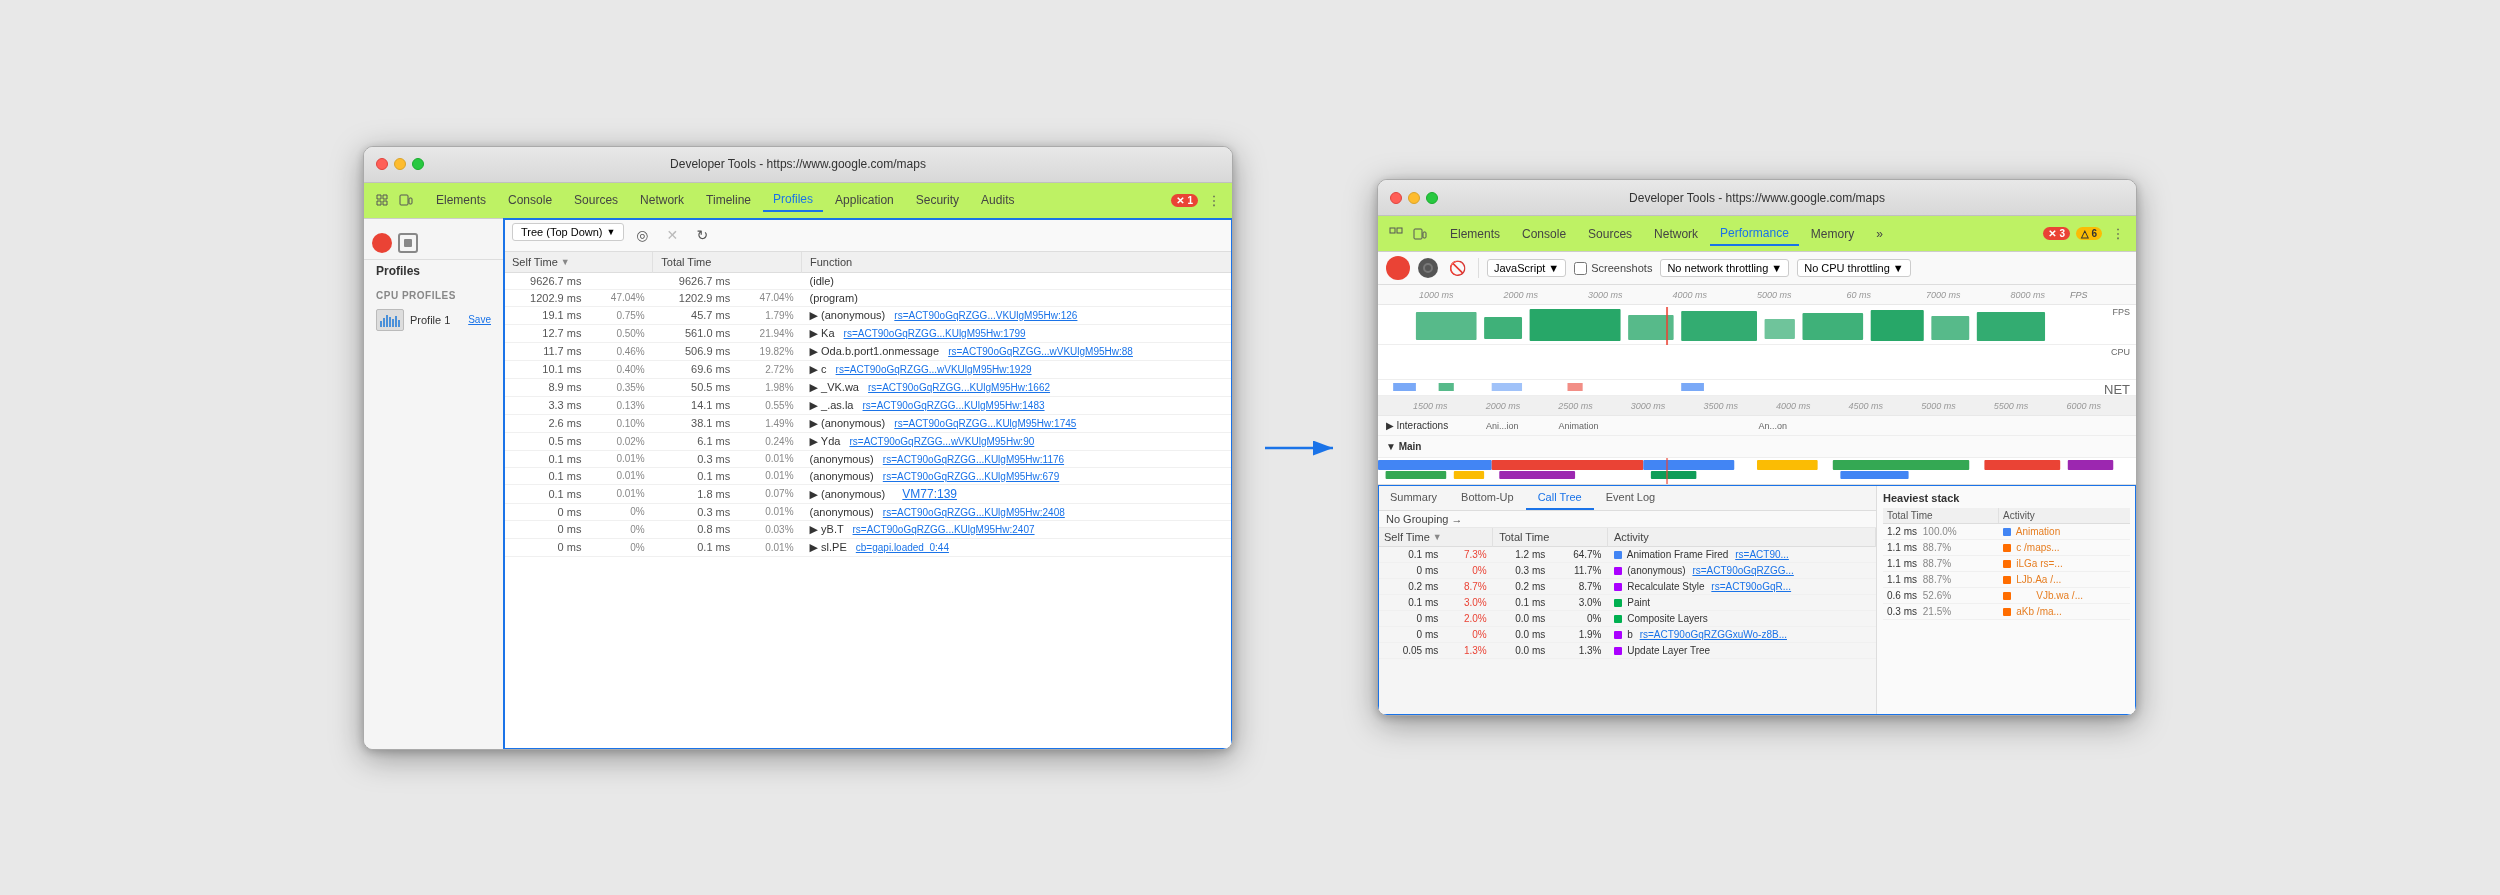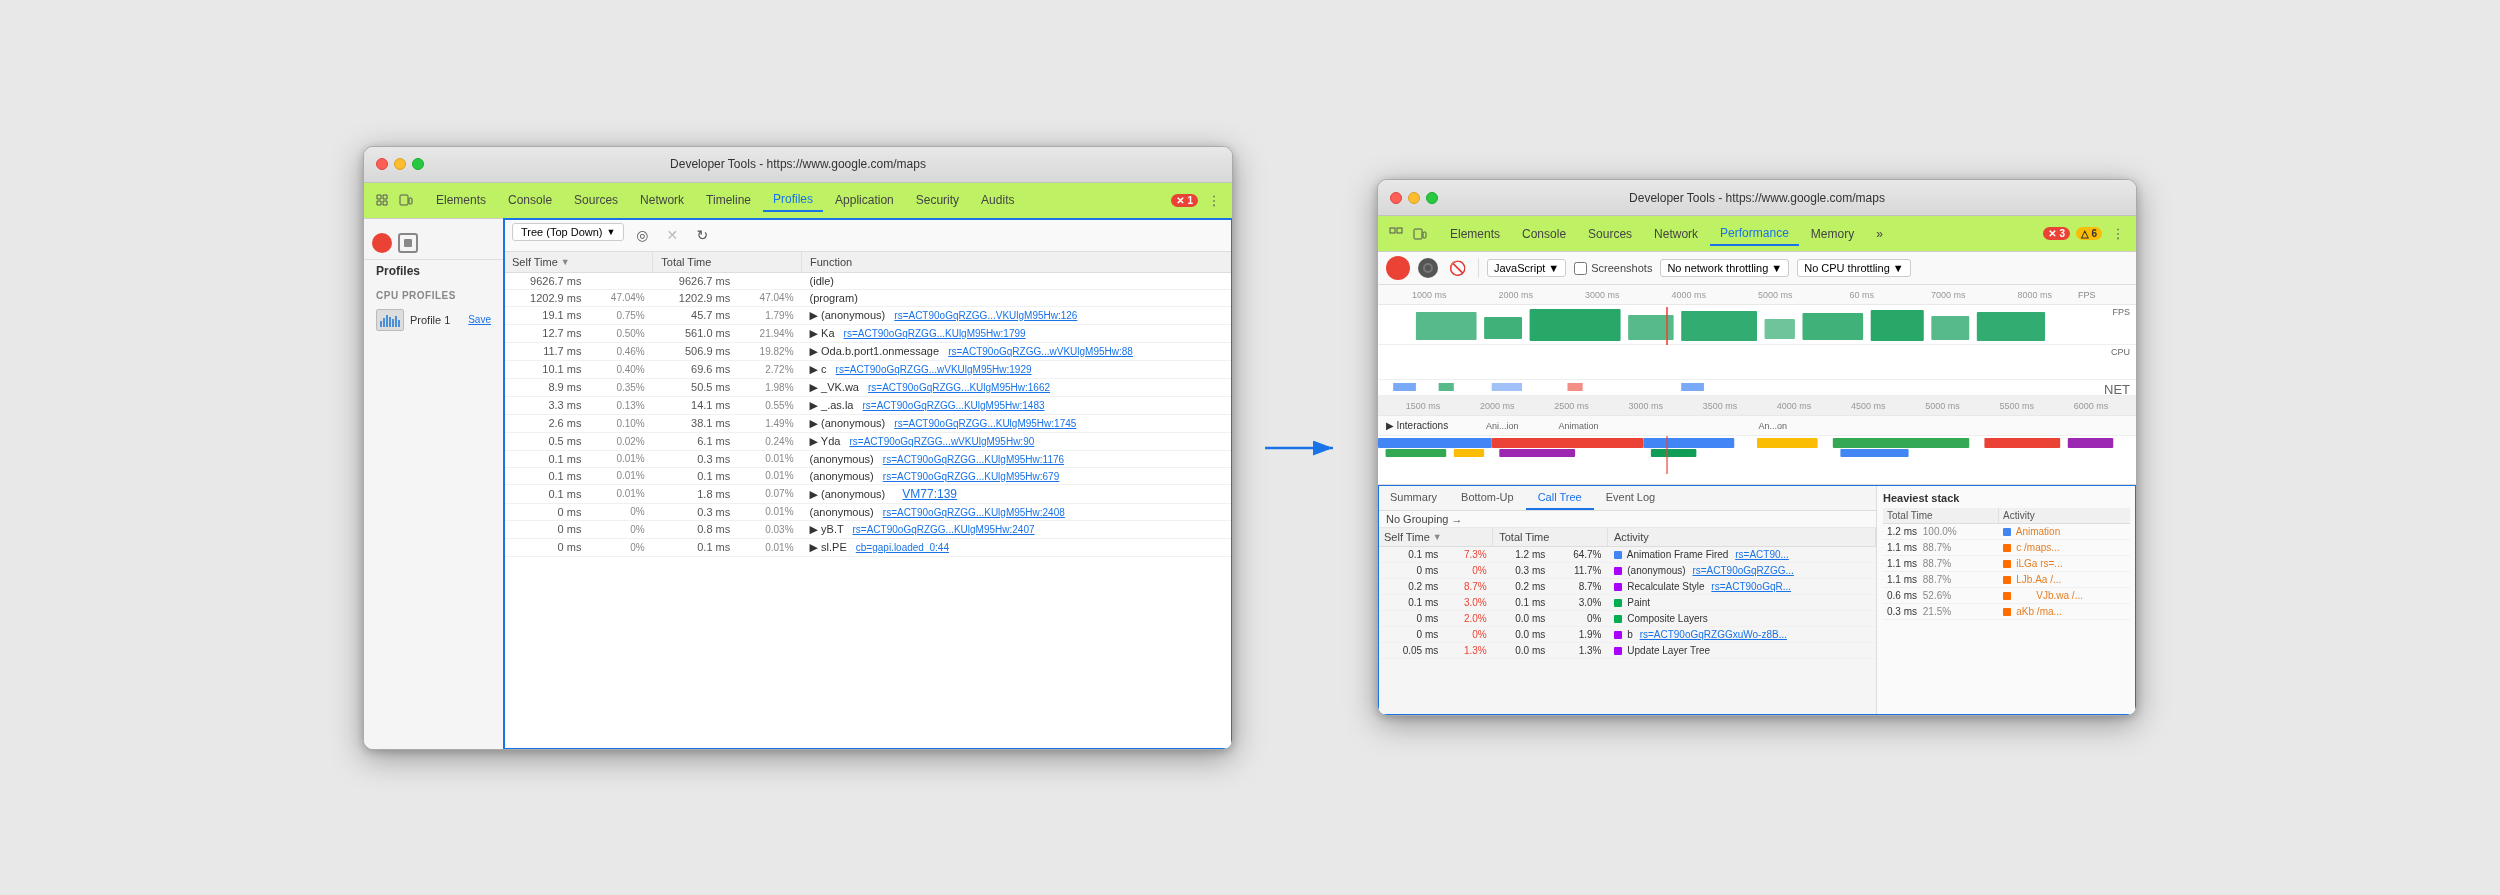--- a/index.html
+++ b/index.html
@@ -299,27 +299,28 @@
     .timeline-area {
       height: 200px;
       background: white;
       border-bottom: 1px solid #ddd;
       position: relative;
       overflow: hidden;
     }
     .timeline-ruler {
       display: flex;
       align-items: center;
-      padding: 0 8px;
+      padding: 0 16px;
       height: 20px;
       background: #f9f9f9;
       border-bottom: 1px solid #e8e8e8;
       font-size: 10px;
       color: #888;
       gap: 0;
+      font-style: italic;
     }
     .ruler-tick {
       flex: 1;
       text-align: center;
       font-size: 9px;
       color: #999;
     }
 
     
     .bottom-panel {
@@ -827,20 +828,23 @@
 
     <div style="display:flex;align-items:center;padding:2px 8px;height:20px;border-bottom:1px solid #eee;background:#fafafa;">
       <span style="font-size:10px;color:#333;flex-shrink:0;width:100px;">▶ Interactions</span>
       <div style="flex:1;display:flex;gap:40px;align-items:center;">
         <span style="font-size:9px;color:#666;">Ani...ion</span>
         <span style="font-size:9px;color:#666;">Animation</span>
         <span style="font-size:9px;color:#666;margin-left:120px;">An...on</span>
       </div>
     </div>
 
+    <div style="display:flex;align-items:center;padding:2px 8px;height:22px;border-bottom:1px solid #eee;background:#fafafa;">
+      <span style="font-size:10px;font-weight:600;color:#333;">▼ Main</span>
+    </div>
 
     <div style="height:40px;position:relative;background:white;">
       <svg width="100%" height="38" style="position:absolute;">
 
         <rect x="0%" y="2" width="15%" height="10" fill="#4285f4" rx="1"></rect>
         <rect x="1%" y="13" width="8%" height="8" fill="#34a853" rx="1"></rect>
         <rect x="10%" y="13" width="4%" height="8" fill="#fbbc04" rx="1"></rect>
         <rect x="15%" y="2" width="20%" height="10" fill="#ea4335" rx="1"></rect>
         <rect x="16%" y="13" width="10%" height="8" fill="#9c27b0" rx="1"></rect>
         <rect x="35%" y="2" width="12%" height="10" fill="#4285f4" rx="1"></rect>

